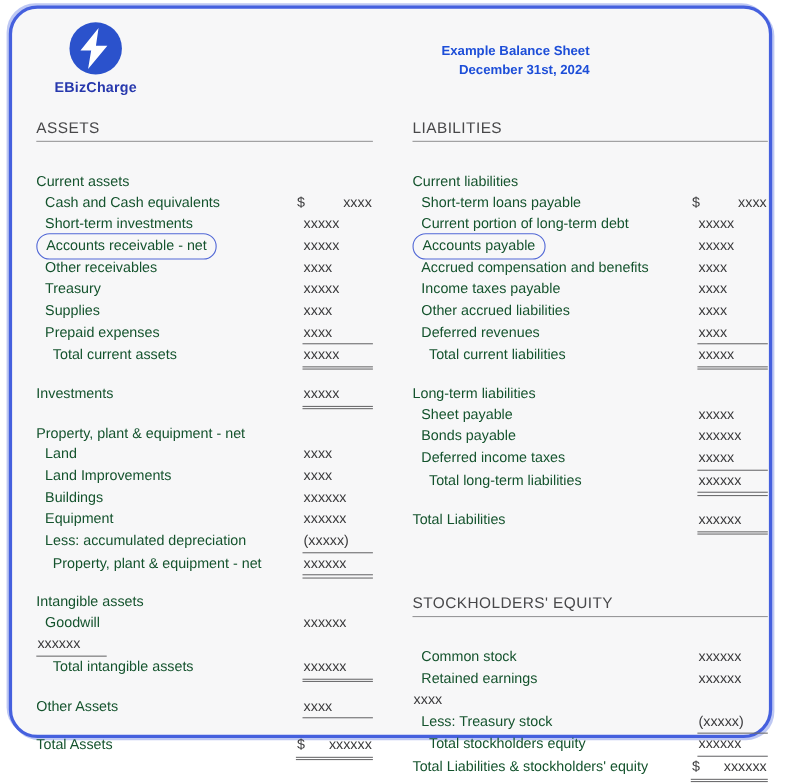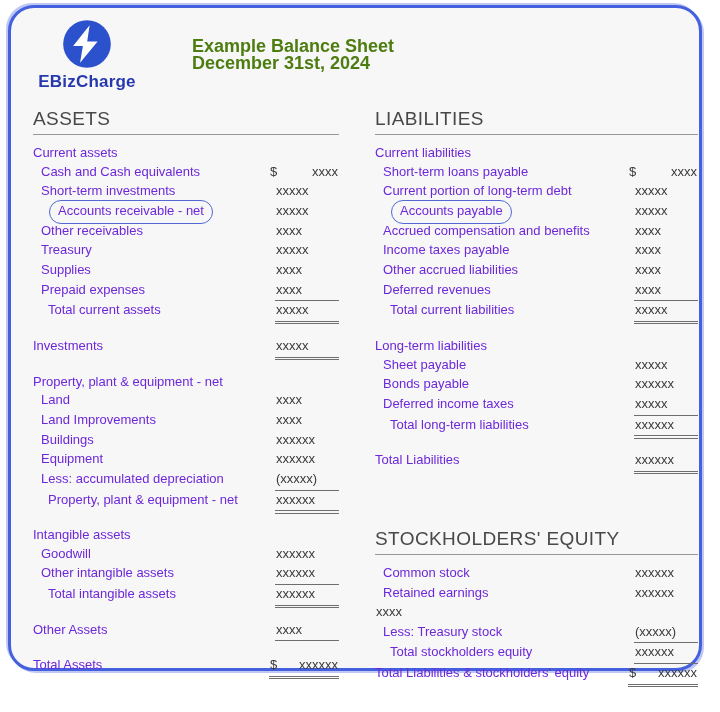--- a/index.html
+++ b/index.html
@@ -6,38 +6,38 @@
   body{width:720px;height:712px;position:relative;overflow:hidden;
        font-family:"Liberation Sans","DejaVu Sans",sans-serif;
        -webkit-font-smoothing:antialiased;}
   .card{position:absolute;left:8px;top:5px;width:694px;height:666px;
         background:#f7f7f8;border:3.5px solid #4560de;border-radius:26px;
         box-shadow:-2px -2px 0 0 rgba(69,96,222,.35), 2px 2px 0 0 rgba(69,96,222,.35);
         box-sizing:border-box;}
   
   .logo-block{position:absolute;left:22px;top:10px;width:108px;text-align:center;}
   .logo-icon{width:52px;height:52px;display:block;margin:0 auto;}
-  .brand-name{margin-top:2px;font-size:17px;font-weight:700;color:#2738ad;letter-spacing:.2px;}
-  .title-block{position:absolute;left:181px;top:30px;width:344px;text-align:left;
-               color:#4d7c0f;font-weight:700;font-size:18px;line-height:17px;}
+  .brand-name{margin-top:2px;font-size:13px;font-weight:700;color:#2738ad;letter-spacing:.2px;}
+  .title-block{position:absolute;left:181px;top:30px;width:344px;text-align:right;
+               color:#1d4ed8;font-weight:700;font-size:12px;line-height:17px;}
   
   .col{position:absolute;top:100px;font-size:13px;color:#3a3a3c;}
   .col-left{left:22px;width:306px;}
   .col-right{left:364px;width:323px;}
-  .bs-header{font-size:19px;font-weight:500;letter-spacing:.4px;color:#48484a;
-             border-bottom:1.2px solid #98989a;padding-bottom:4px;margin-bottom:9px;}
+  .bs-header{font-size:14px;font-weight:500;letter-spacing:.4px;color:#48484a;
+             border-bottom:1.2px solid #98989a;padding-bottom:4px;margin-bottom:27px;}
   .gap-top-lg{margin-top:56px;}
   .bs-row{display:flex;justify-content:space-between;align-items:baseline;
           line-height:18.65px;white-space:nowrap;}
   .bs-row.gap-top{margin-top:15px;}
-  .bs-label{color:#6d28d9;}
+  .bs-label{color:#14532d;}
   .ind1{padding-left:8px;text-align:right;}
   .ind2{padding-left:15px;}
   .circled{border:1.6px solid #5268d6;border-radius:999px;padding:1px 8px 2px 8px;
-           margin:-2px -8px -3px 16px;position:relative;}
+           margin:-2px -8px -3px 0;position:relative;}
   .bs-val{position:relative;display:inline-flex;justify-content:flex-start;
           min-width:64px;padding:0 1px 1px 1px;box-sizing:border-box;}
   .bs-val.has-dollar{justify-content:space-between;min-width:70px;}
   .bs-val .dollar{margin-right:6px;}
   .u-s{border-bottom:1.3px solid #6e6e70;}
   .u-d{border-bottom:1.3px solid #6e6e70;}
   .u-d::after{content:"";position:absolute;left:0;right:0;bottom:-3.4px;height:0;
               border-bottom:1.3px solid #6e6e70;}
 </style>
 </head>
@@ -160,21 +160,20 @@
       <div class="bs-row gap-top">
         <span class="bs-label ind0">Intangible assets</span>
       </div>
       <div class="bs-row">
         <span class="bs-label ind1">Goodwill</span>
         <span class="bs-val">
           <span class="num">xxxxxx</span>
         </span>
       </div>
       <div class="bs-row">
-        <span class="bs-label ind1">Other intangible assets</span>
         <span class="bs-val u-s">
           <span class="num">xxxxxx</span>
         </span>
       </div>
       <div class="bs-row">
         <span class="bs-label ind2">Total intangible assets</span>
         <span class="bs-val u-d">
           <span class="num">xxxxxx</span>
         </span>
       </div>

